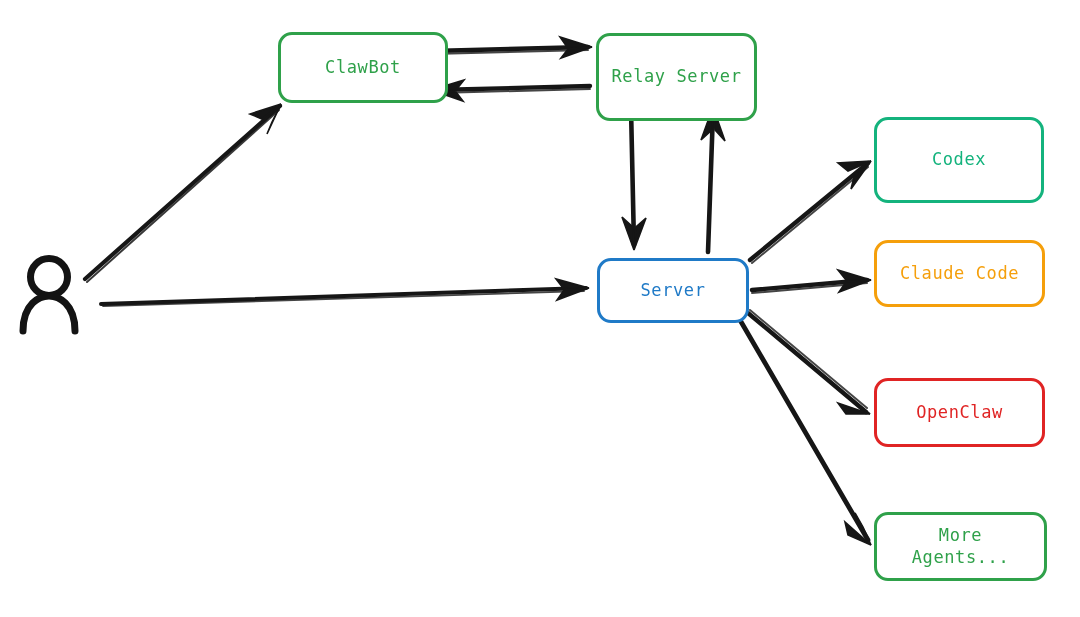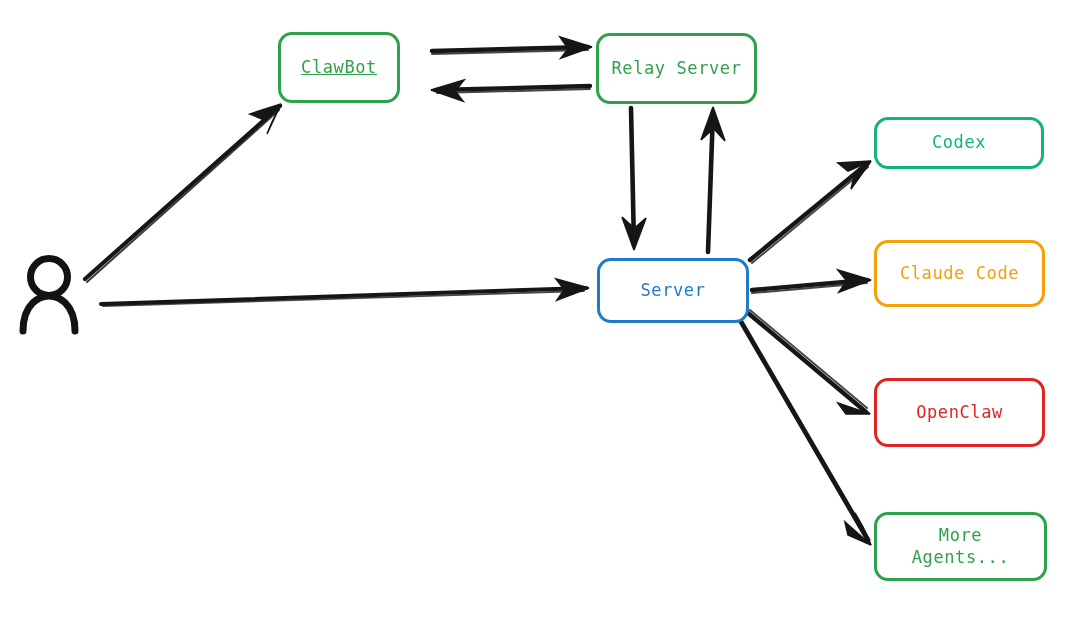--- a/index.html
+++ b/index.html
@@ -122,33 +122,33 @@
     </g>
 
     <g stroke="#161616" fill="#161616" stroke-linecap="round">
       <path d="M 740 320 L 868 540" stroke-width="4.8" fill="none"></path>
       <path d="M 871 545 L 845 522 L 848 535 Z" stroke-width="1.6"></path>
       <path d="M 871 545 L 855 513 L 863 527 Z" stroke-width="1.6"></path>
     </g>
 
   </svg>
 
-  <div class="node" style="left:278px; top:32px; width:122px; height:71px; border-color:#2fa14a; color:#2fa14a;text-decoration:underline;">
+  <div class="node" style="left:278px; top:32px; width:170px; height:71px; border-color:#2fa14a; color:#2fa14a;">
     <span class="node-label">ClawBot</span>
   </div>
 
-  <div class="node" style="left:596px; top:33px; width:161px; height:71px; border-color:#2fa14a; color:#2fa14a;">
+  <div class="node" style="left:596px; top:33px; width:161px; height:88px; border-color:#2fa14a; color:#2fa14a;">
     <span class="node-label">Relay Server</span>
   </div>
 
   <div class="node" style="left:597px; top:258px; width:152px; height:65px; border-color:#1f7ac7; color:#1f7ac7;">
     <span class="node-label">Server</span>
   </div>
 
-  <div class="node" style="left:874px; top:117px; width:170px; height:52px; border-color:#14b37d; color:#14b37d;">
+  <div class="node" style="left:874px; top:117px; width:170px; height:86px; border-color:#14b37d; color:#14b37d;">
     <span class="node-label">Codex</span>
   </div>
 
   <div class="node" style="left:874px; top:240px; width:171px; height:67px; border-color:#f59f0b; color:#f59f0b;">
     <span class="node-label">Claude Code</span>
   </div>
 
   <div class="node" style="left:874px; top:378px; width:171px; height:69px; border-color:#e02424; color:#e02424;">
     <span class="node-label">OpenClaw</span>
   </div>

